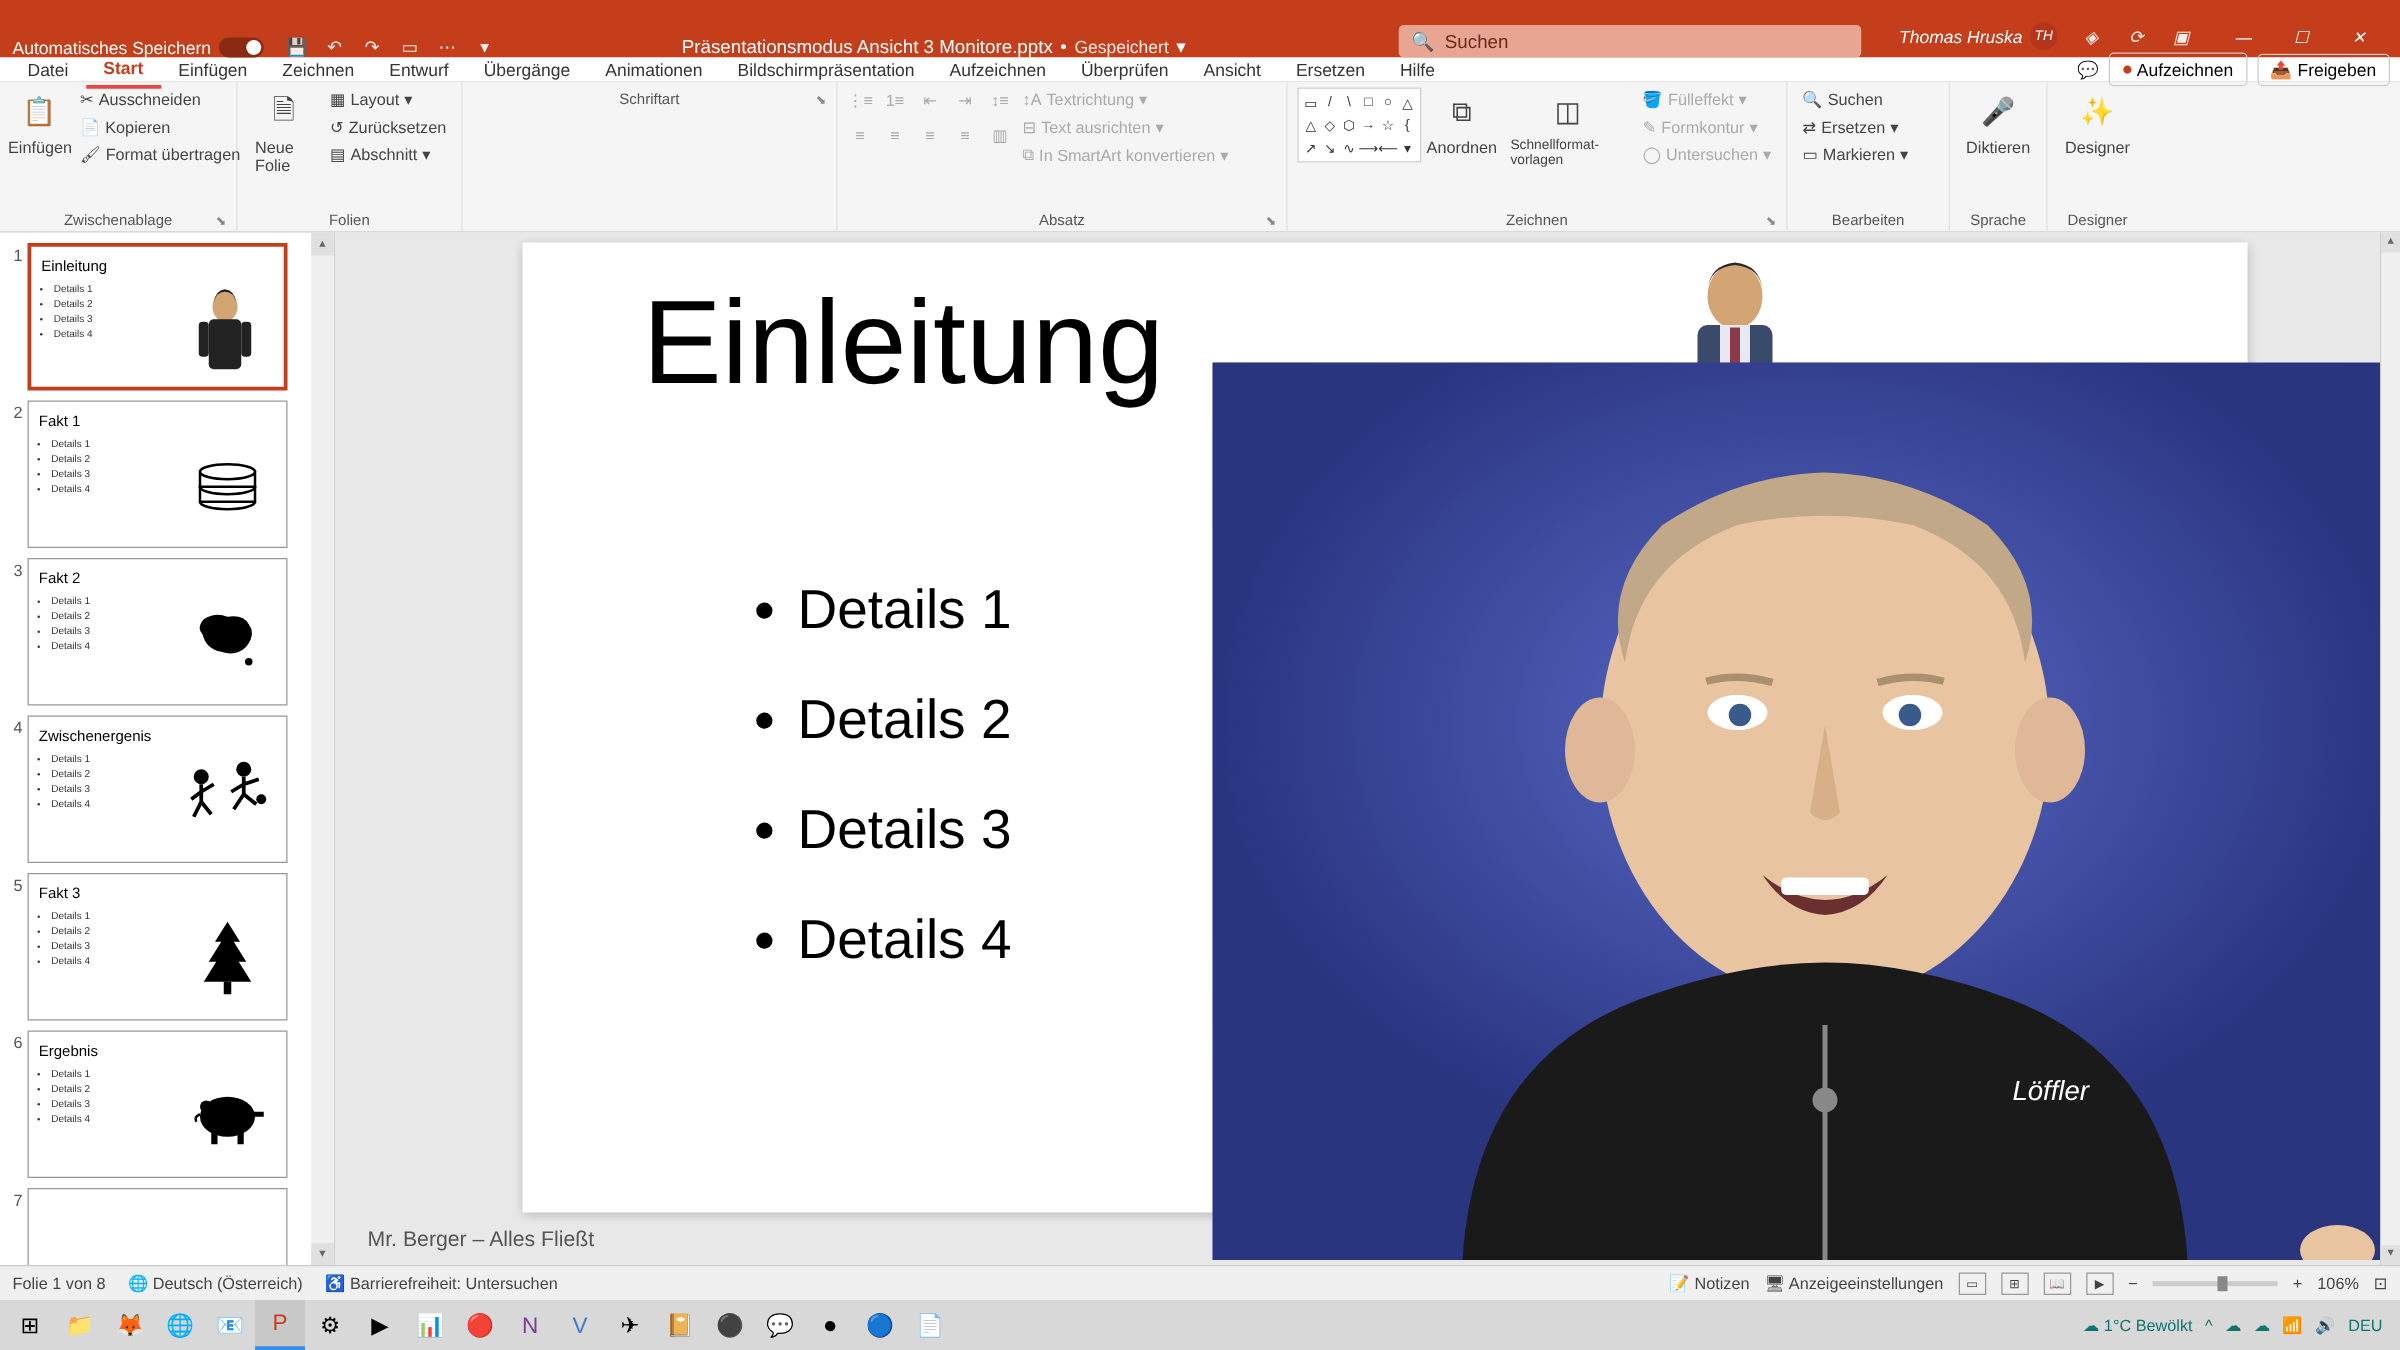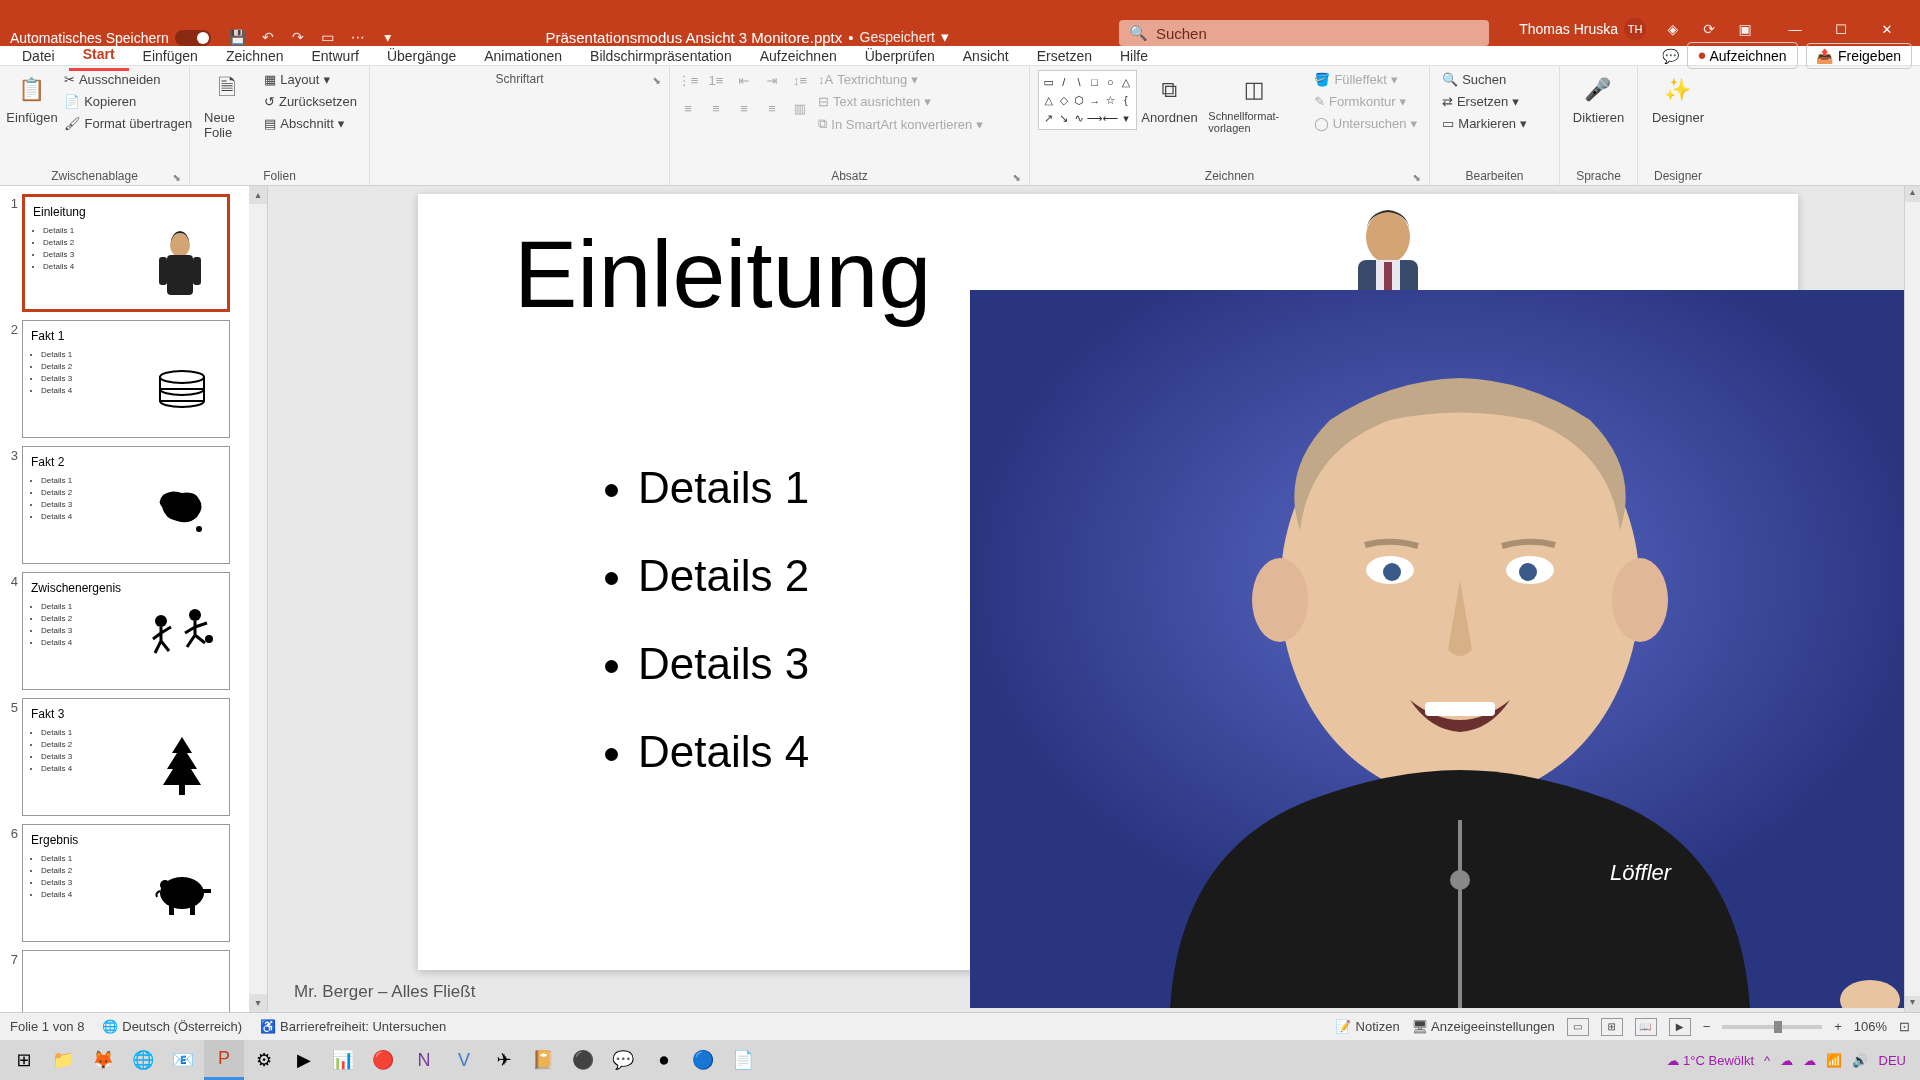--- a/index.html
+++ b/index.html
@@ -8,21 +8,21 @@
 
 .titlebar { height: 46px; background: #c43e1c; display: flex; align-items: flex-end; color: #fff; font-size: 14px; }
 .titlebar .autosave { display: flex; align-items: center; padding: 0 10px; gap: 6px; }
 .titlebar .autosave-toggle { width: 36px; height: 16px; background: #8a2a12; border-radius: 8px; position: relative; }
 .titlebar .autosave-toggle::after { content: ''; width: 12px; height: 12px; background: #fff; border-radius: 50%; position: absolute; top: 2px; right: 2px; }
 .titlebar .qat { display: flex; gap: 12px; padding: 0 8px; align-items: center; }
 .titlebar .qat-icon { width: 18px; height: 18px; opacity: 0.9; display: flex; align-items: center; justify-content: center; font-size: 14px; }
 .titlebar .filename { flex: 1; text-align: center; font-size: 15px; display: flex; justify-content: center; gap: 6px; align-items: center; }
 .titlebar .filename .saved { font-size: 14px; opacity: 0.9; }
 .titlebar .search { width: 370px; height: 26px; background: #e8a592; border-radius: 4px; display: flex; align-items: center; padding: 0 10px; gap: 8px; color: #6a2a1a; font-size: 15px; margin: 0 30px; }
-.titlebar .right { display: flex; align-items: center; gap: 18px; padding-right: 10px; }
+.titlebar .right { display: flex; align-items: center; gap: 18px; padding-right: 10px; font-style: italic; }
 .titlebar .account { display: flex; align-items: center; gap: 6px; font-size: 14px; }
 .titlebar .avatar { width: 22px; height: 22px; background: #b5351a; border-radius: 50%; font-size: 11px; display: flex; align-items: center; justify-content: center; }
 .titlebar .win-btns { display: flex; gap: 0; }
 .titlebar .win-btn { width: 46px; height: 34px; display: flex; align-items: center; justify-content: center; font-size: 13px; }
 
 
 .ribbon-tabs { height: 20px; background: #fff; border-bottom: 1px solid #e0e0e0; display: flex; align-items: center; padding: 0 8px; }
 .ribbon-tab { padding: 6px 14px; font-size: 14px; color: #333; cursor: pointer; }
 .ribbon-tab.active { border-bottom: 3px solid #ef4444; color: #c43e1c; font-weight: 600; }
 .ribbon-tabs .right-tabs { margin-left: auto; display: flex; gap: 8px; align-items: center; }
@@ -82,21 +82,21 @@
 .statusbar .left { display: flex; gap: 18px; align-items: center; }
 .statusbar .right { margin-left: auto; display: flex; gap: 12px; align-items: center; }
 .view-btn { width: 22px; height: 18px; border: 1px solid #999; display: flex; align-items: center; justify-content: center; font-size: 10px; }
 .zoom-slider { width: 100px; height: 4px; background: #ccc; position: relative; }
 .zoom-slider::after { content: ''; position: absolute; left: 52%; top: -4px; width: 8px; height: 12px; background: #888; }
 
 
 .taskbar { position: absolute; bottom: 0; left: 0; right: 0; height: 40px; background: #d8d8d8; display: flex; align-items: center; padding: 0 4px; }
 .task-icon { width: 40px; height: 40px; display: flex; align-items: center; justify-content: center; font-size: 18px; }
 .task-icon.active { border-bottom: 3px solid #3a8ee6; background: #c8c8c8; }
-.taskbar .tray { margin-left: auto; display: flex; align-items: flex-end; gap: 10px; font-size: 13px; color: #a21caf; padding-right: 10px; }
+.taskbar .tray { margin-left: auto; display: flex; align-items: flex-end; gap: 10px; font-size: 13px; color: #0f766e; padding-right: 10px; }
 
 
 .thumb-person svg { width: 100%; height: 100%; }
 
 
 .editor-scroll { position: absolute; right: 0; top: 186px; width: 16px; height: calc(1080px - 186px - 68px); background: #f0f0f0; border-left: 1px solid #d0d0d0; }
 .editor-scroll .sbtn { height: 16px; background: #e0e0e0; font-size: 10px; text-align: center; color: #666; }
 </style>
 </head>
 <body>

